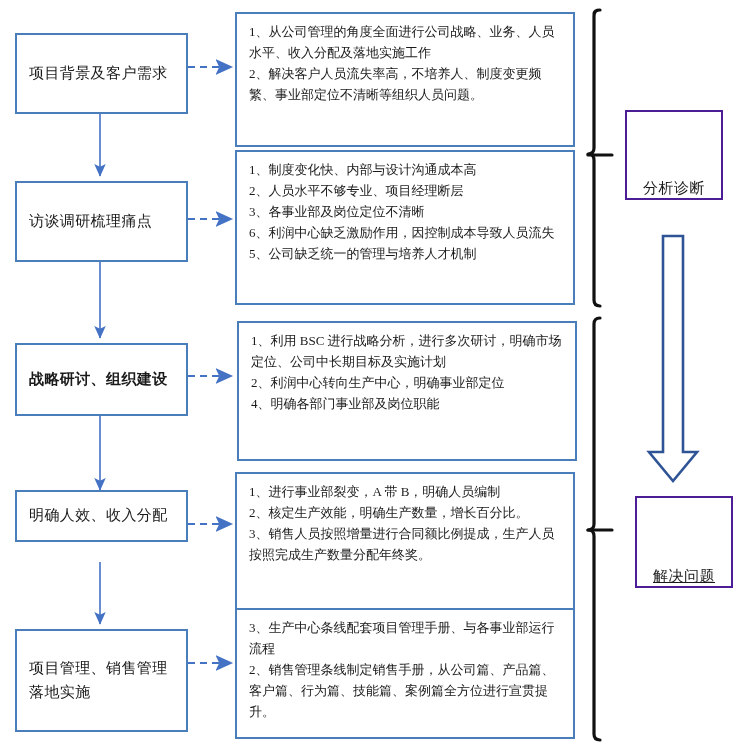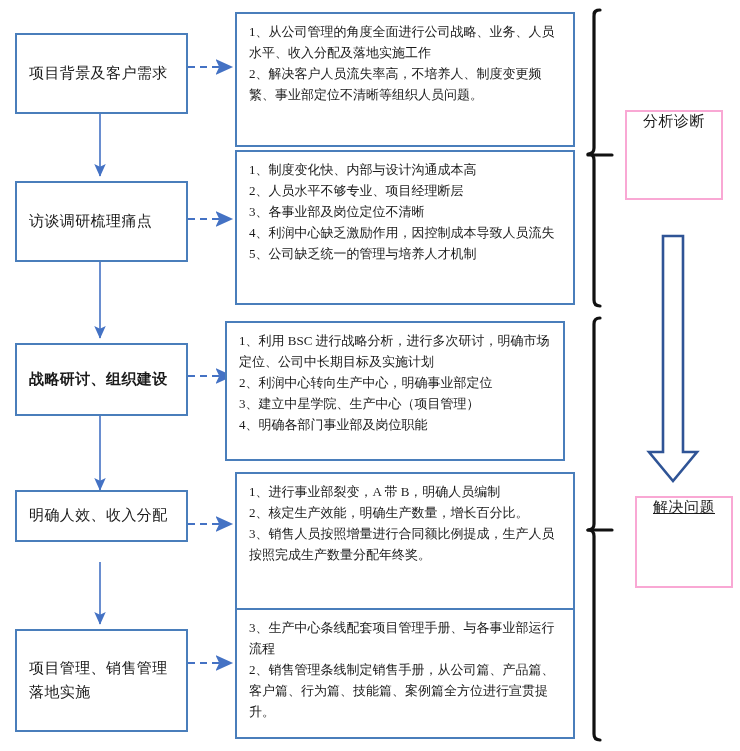--- a/index.html
+++ b/index.html
@@ -45,24 +45,24 @@
     color: #1a1a1a;
     font-size: 13px;
     line-height: 1.62;
     letter-spacing: 0px;
   }
   .detail .li { white-space: normal; }
 
   .phase {
     position: absolute;
     box-sizing: border-box;
-    border: 2px solid #f9a8d4;
+    border: 2px solid #4c1d95;
     background: #ffffff;
     display: flex;
-    align-items: flex-start;
+    align-items: flex-end;
     justify-content: center;
     color: #1a1a1a;
     font-size: 15px;
     letter-spacing: .5px;
   }
 
   .svg-layer {
     position: absolute;
     left: 0; top: 0;
     width: 740px; height: 751px;
@@ -136,28 +136,27 @@
 
   <div class="detail" style="left:235px; top:12px; width:340px; height:135px;">
     <div class="li">1、从公司管理的角度全面进行公司战略、业务、人员水平、收入分配及落地实施工作</div>
     <div class="li">2、解决客户人员流失率高，不培养人、制度变更频繁、事业部定位不清晰等组织人员问题。</div>
   </div>
 
   <div class="detail" style="left:235px; top:150px; width:340px; height:155px;">
     <div class="li">1、制度变化快、内部与设计沟通成本高</div>
     <div class="li">2、人员水平不够专业、项目经理断层</div>
     <div class="li">3、各事业部及岗位定位不清晰</div>
-    <div class="li">4、利润中心缺乏激励作用，因控制成本导致人员流失</div>
+    <div class="li">6、利润中心缺乏激励作用，因控制成本导致人员流失</div>
     <div class="li">5、公司缺乏统一的管理与培养人才机制</div>
   </div>
 
-  <div class="detail" style="left:225px; top:321px; width:340px; height:140px;">
+  <div class="detail" style="left:237px; top:321px; width:340px; height:140px;">
     <div class="li">1、利用 BSC 进行战略分析，进行多次研讨，明确市场定位、公司中长期目标及实施计划</div>
     <div class="li">2、利润中心转向生产中心，明确事业部定位</div>
-    <div class="li">3、建立中星学院、生产中心（项目管理）</div>
     <div class="li">4、明确各部门事业部及岗位职能</div>
   </div>
 
   <div class="detail" style="left:235px; top:472px; width:340px; height:167px;">
     <div class="li">1、进行事业部裂变，A 带 B，明确人员编制</div>
     <div class="li">2、核定生产效能，明确生产数量，增长百分比。</div>
     <div class="li">3、销售人员按照增量进行合同额比例提成，生产人员按照完成生产数量分配年终奖。</div>
   </div>
 
   <div class="detail" style="left:235px; top:608px; width:340px; height:131px;">

